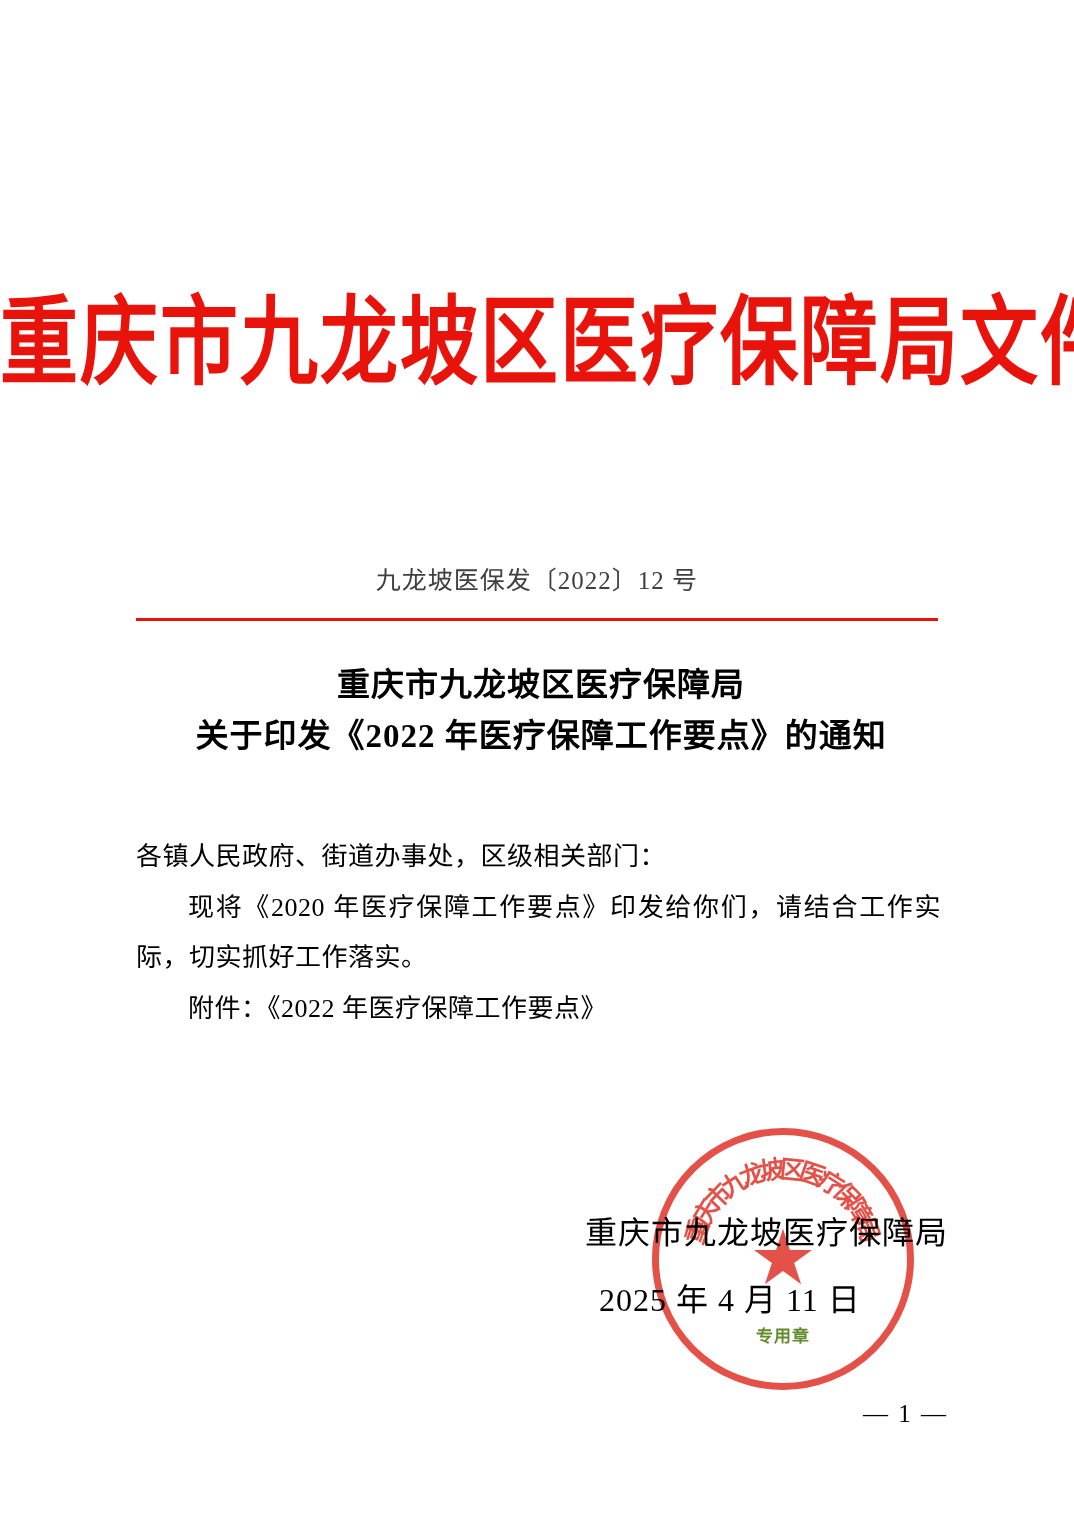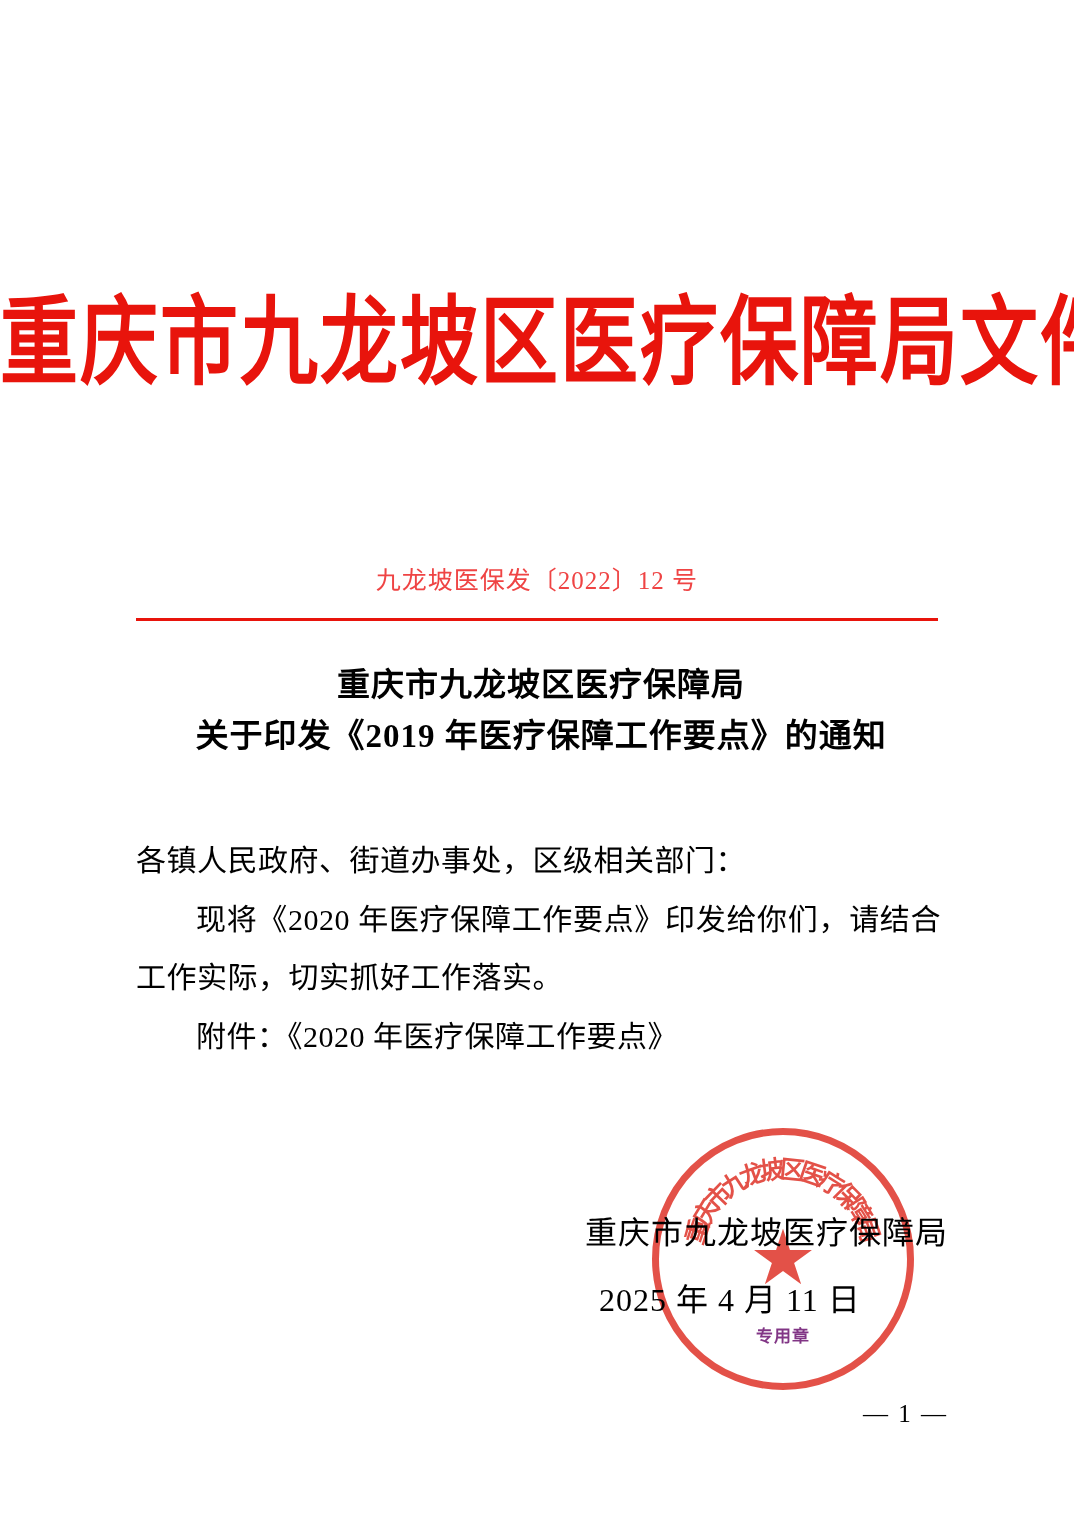--- a/index.html
+++ b/index.html
@@ -44,21 +44,21 @@
 
   
   .doc-number {
     position: absolute;
     top: 560px;
     left: 0;
     width: 100%;
     text-align: center;
     font-size: 25px;
     letter-spacing: 1px;
-    color: #ef4444;
+    color: #404040;
   }
 
   
   .red-rule {
     position: absolute;
     top: 618px;
     left: 136px;
     width: 802px;
     height: 3px;
     background: #e8140c;
@@ -81,21 +81,21 @@
     white-space: nowrap;
     margin-left: 8px;
   }
 
   
   .body-block {
     position: absolute;
     top: 832px;
     left: 136px;
     width: 805px;
-    font-size: 30px;
+    font-size: 26px;
     line-height: 1.95;
     letter-spacing: 0.5px;
     text-align: justify;
   }
   .body-block p {
     margin: 0;
   }
   .salutation {
     text-indent: 0;
   }
@@ -170,21 +170,21 @@
   }
   .seal-bottom-text {
     position: absolute;
     bottom: 36px;
     left: 0;
     width: 100%;
     text-align: center;
     font-family: Liberation Mono, monospace;
     font-size: 17px;
     font-weight: bold;
-    color: #701a75;
+    color: #4d7c0f;
     letter-spacing: 1px;
   }
 
   
   .page-number {
     position: absolute;
     bottom: 92px;
     right: 126px;
     font-size: 25px;
     letter-spacing: 2px;
@@ -198,27 +198,27 @@
   <div class="masthead">
     <div class="masthead-title">重庆市九龙坡区医疗保障局文件</div>
   </div>
 
   <div class="doc-number">九龙坡医保发〔2022〕12 号</div>
 
   <div class="red-rule"></div>
 
   <div class="doc-title">
     <span class="line">重庆市九龙坡区医疗保障局</span>
-    <span class="line">关于印发《2019 年医疗保障工作要点》的通知</span>
+    <span class="line">关于印发《2022 年医疗保障工作要点》的通知</span>
   </div>
 
   <div class="body-block">
     <p class="salutation">各镇人民政府、街道办事处，区级相关部门：</p>
     <p class="para-indent">现将《2020 年医疗保障工作要点》印发给你们，请结合工作实际，切实抓好工作落实。</p>
-    <p class="attachment">附件：《2020 年医疗保障工作要点》</p>
+    <p class="attachment">附件：《2022 年医疗保障工作要点》</p>
   </div>
 
   <div class="seal">
     <div class="seal-arc-text">
       <span style="transform: rotate(-72deg);">重</span>
       <span style="transform: rotate(-59deg);">庆</span>
       <span style="transform: rotate(-46deg);">市</span>
       <span style="transform: rotate(-33deg);">九</span>
       <span style="transform: rotate(-20deg);">龙</span>
       <span style="transform: rotate(-7deg);">坡</span>

